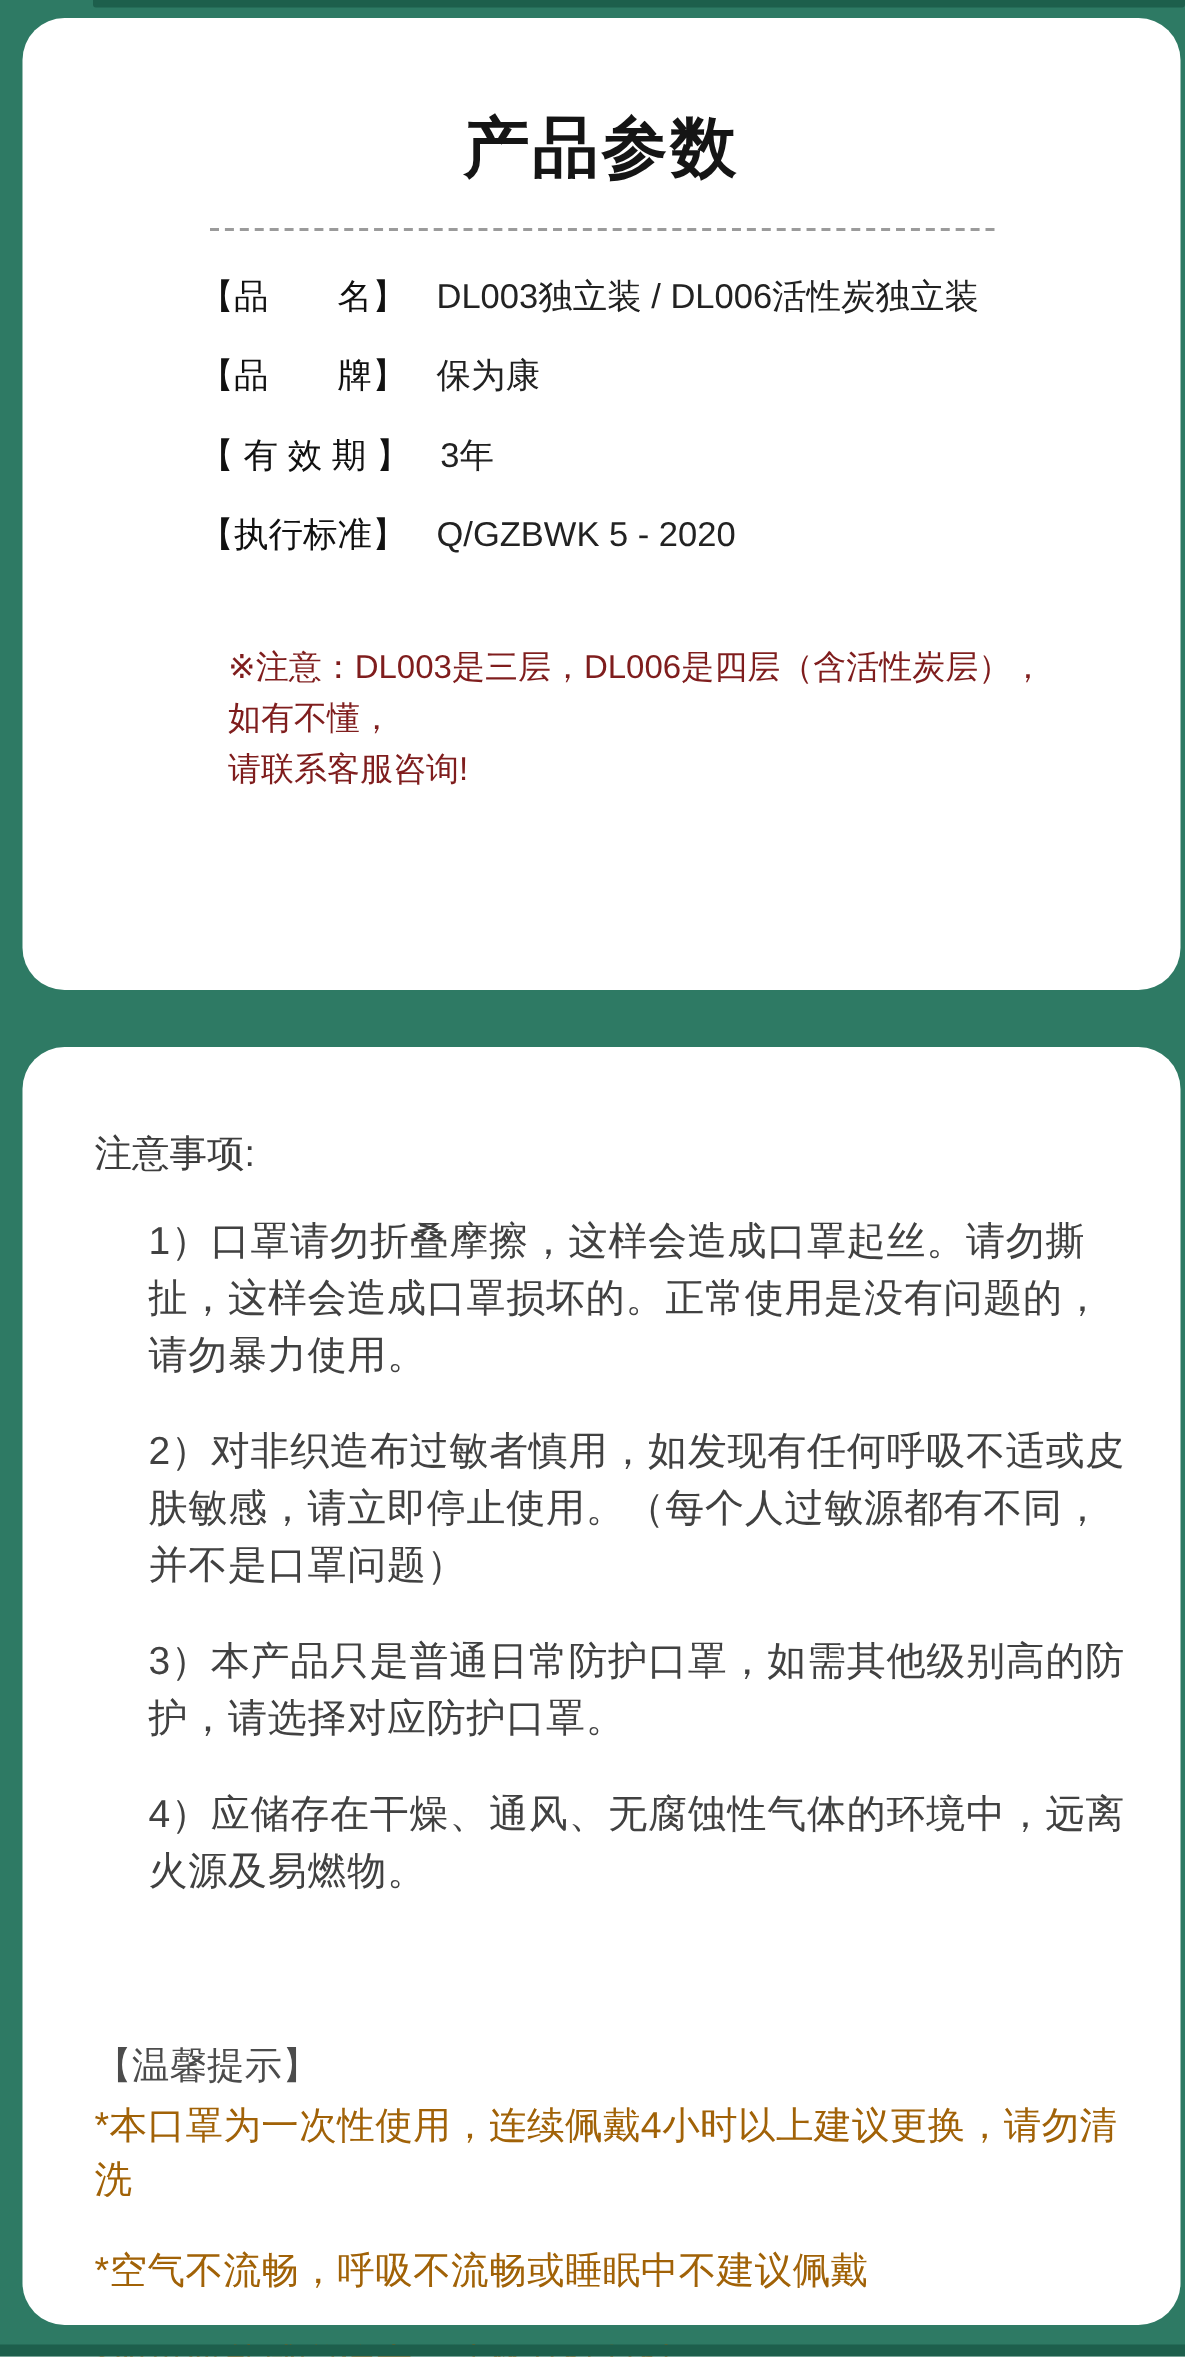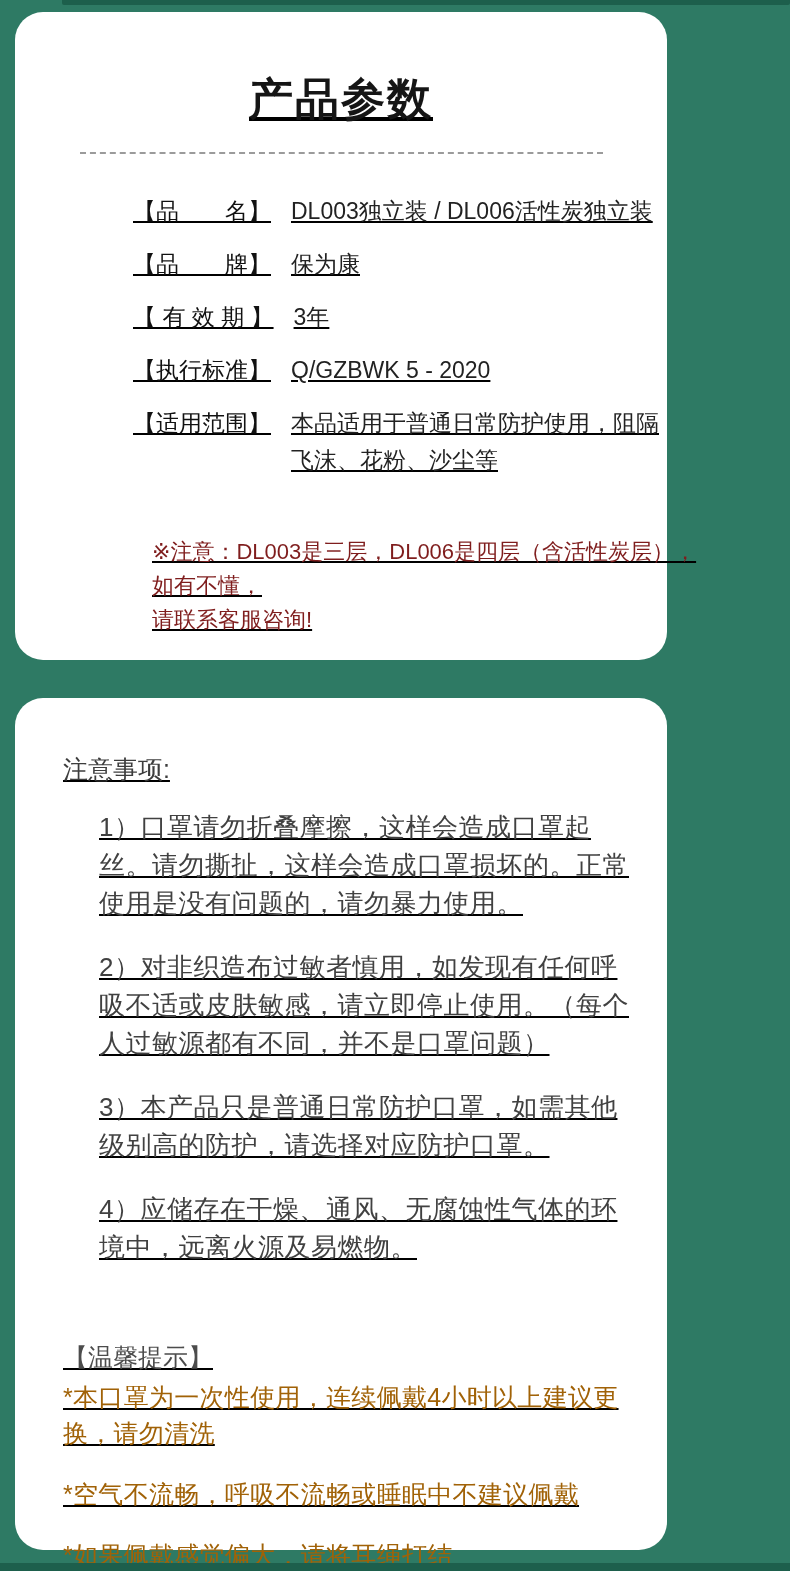--- a/index.html
+++ b/index.html
@@ -6,37 +6,37 @@
   body{
     width:790px;height:1571px;position:relative;overflow:hidden;
     background:#2e7a64;
     font-family:"Liberation Sans","DejaVu Sans",sans-serif;
     -webkit-font-smoothing:antialiased;
   }
   .strip{position:absolute;background:#1d5f4c;}
   .strip-top{left:62px;right:0;top:0;height:5px;border-radius:0 0 2px 2px;}
   .strip-bottom{left:0;right:0;bottom:0;height:8px;}
   .card{
-    position:absolute;left:15px;width:652px;background:#ffffff;
-    border-radius:28px;box-sizing:border-box;text-decoration:underline;
+    position:absolute;left:15px;width:772px;background:#ffffff;
+    border-radius:28px;box-sizing:border-box;
   }
   .card-params{top:12px;height:648px;}
   .card-notice{top:698px;height:852px;}
 
   
   .params-title{
     margin-top:64px;text-align:center;
     font-size:44px;line-height:46px;font-weight:600;color:#151515;
     letter-spacing:2px;
   }
   .dashed-sep{
     margin:30px auto 0 auto;width:523px;height:0;
     border-top:2px dashed #9b9b9b;
   }
-  .param-rows{margin:42px 0 0 118px;}
+  .param-rows{margin:28px 0 0 118px;}
   .param-row{display:flex;align-items:flex-start;margin-bottom:22px;}
   .param-label{
     flex:0 0 124px;font-size:23px;line-height:31px;color:#111111;
     white-space:nowrap;
   }
   .param-value{
     margin-left:20px;font-size:23px;line-height:37px;color:#222222;
     max-width:462px;margin-top:-3px;
   }
   .param-row.tight .param-value{line-height:31px;margin-top:0;text-align:right;}
@@ -47,21 +47,21 @@
 
   
   .notice-inner{padding:56px 30px 0 48px;}
   .notice-title{font-size:25px;line-height:30px;color:#3d3d3d;}
   .notice-item{
     margin-top:17px;font-size:26px;line-height:38px;color:#414141;
     letter-spacing:0.5px;
     margin-left:36px;
   }
   .notice-item:first-of-type{margin-top:24px;}
-  .tips-title{margin-top:76px;font-size:25px;line-height:30px;color:#4c4c4c;}
+  .tips-title{margin-top:96px;font-size:25px;line-height:30px;color:#4c4c4c;}
   .tip-item{
     margin-top:7px;font-size:25px;line-height:36px;color:#a16207;
     letter-spacing:0.3px;
   }
   .tip-item:first-of-type{margin-top:14px;}
 </style>
 </head>
 <body>
 
 <div class="strip strip-top"></div>
@@ -80,24 +80,20 @@
       <span class="param-value">保为康</span>
     </div>
     <div class="param-row tight">
       <span class="param-label">【 有 效 期 】</span>
       <span class="param-value">3年</span>
     </div>
     <div class="param-row tight">
       <span class="param-label">【执行标准】</span>
       <span class="param-value">Q/GZBWK 5 - 2020</span>
     </div>
-    <div class="param-row">
-      <span class="param-label">【适用范围】</span>
-      <span class="param-value">本品适用于普通日常防护使用，阻隔飞沫、花粉、沙尘等</span>
-    </div>
   </div>
 
   <div class="note">
     <div>※注意：DL003是三层，DL006是四层（含活性炭层），如有不懂，</div>
     <div>请联系客服咨询!</div>
   </div>
 </section>
 
 <section class="card card-notice">
   <div class="notice-inner">

